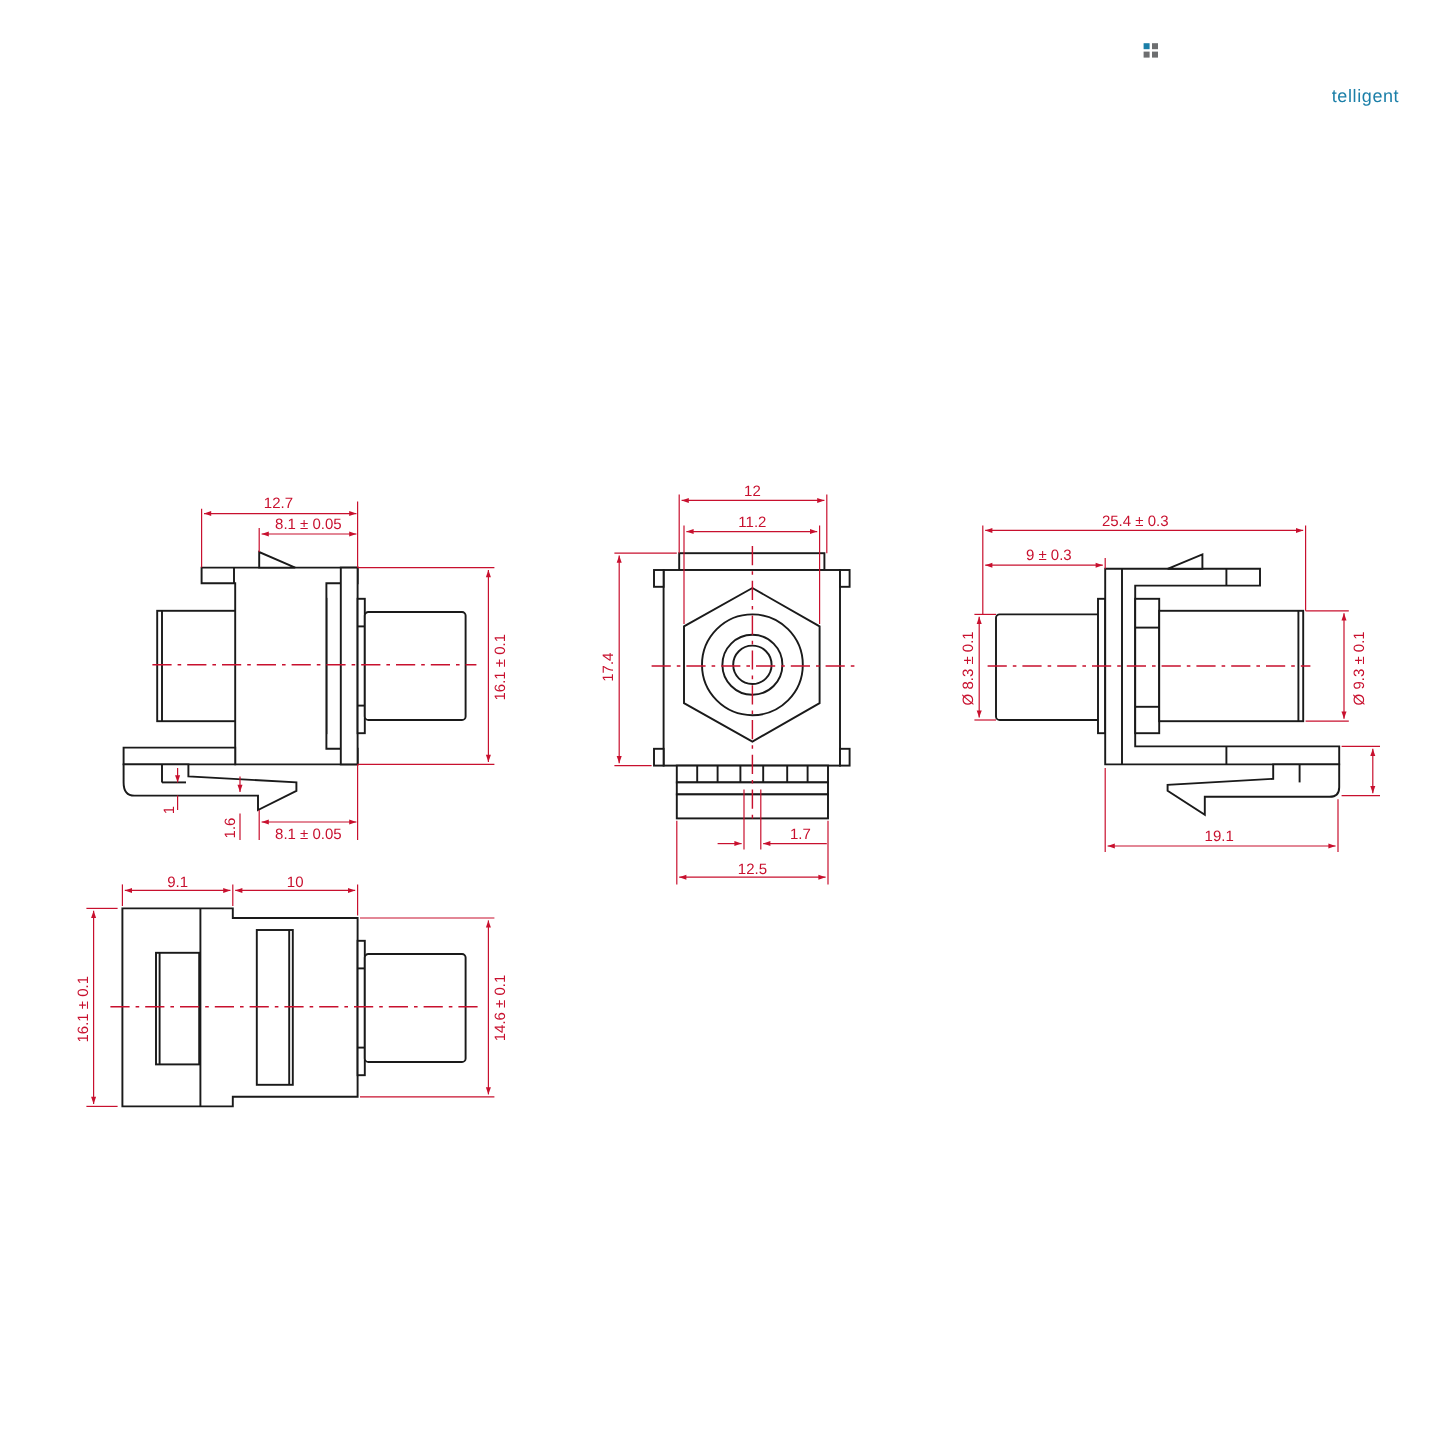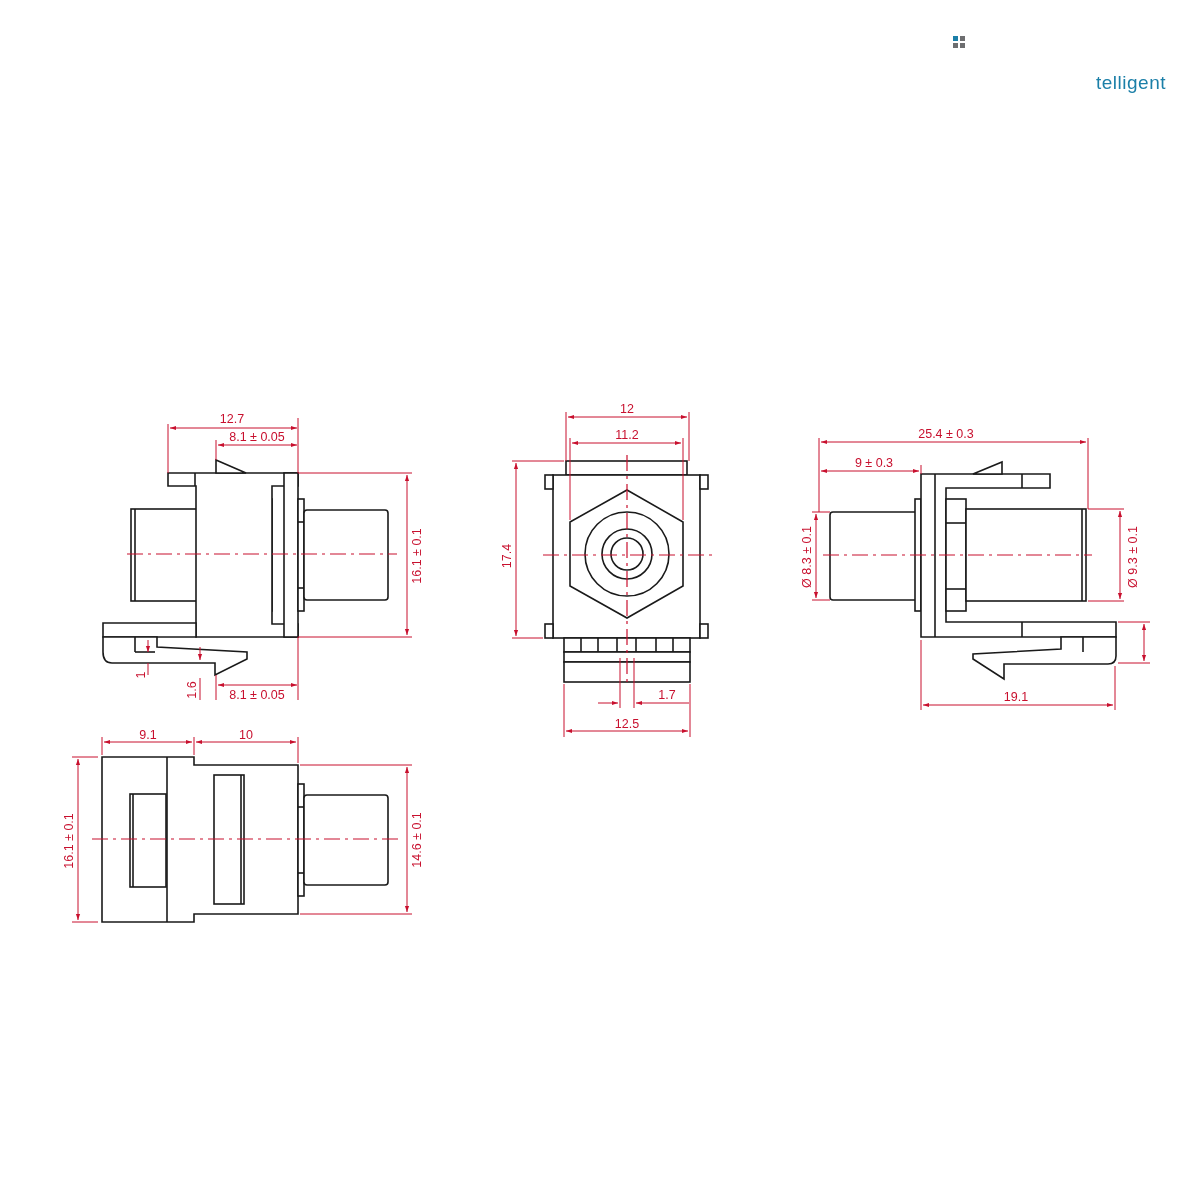--- a/index.html
+++ b/index.html
@@ -1,21 +1,21 @@
 <!DOCTYPE html>
 <html><head>
 <meta charset="utf-8">
 <style>
   html,body{margin:0;padding:0;background:#fff;}
   body{width:1200px;height:1200px;position:relative;overflow:hidden;font-family:"Liberation Sans",sans-serif;}
   #logo{position:absolute;left:950px;top:26px;width:220px;height:70px;}
   #logo .sq{position:absolute;width:5px;height:5px;}
   #logo .brand{position:absolute;left:22px;top:2px;font-size:46px;line-height:50px;color:#6d6e70;letter-spacing:-0.5px;}
   #logo .brand .hl{color:#1b7fa8;}
-  #logo .sub{position:absolute;right:4px;top:46px;font-size:19px;color:#1b7fa8;letter-spacing:0.5px;}
+  #logo .sub{position:absolute;right:4px;top:46px;font-size:15px;color:#1b7fa8;letter-spacing:0.5px;}
   svg#drawing{position:absolute;left:0;top:0;}
   .obj{fill:#fff;stroke:#1a1a1a;stroke-width:1.6;}
   .objl{fill:none;stroke:#1a1a1a;stroke-width:1.6;}
   .dim{stroke:#c8102e;stroke-width:1;fill:none;}
   .ctr{stroke:#c8102e;stroke-width:1.2;fill:none;stroke-dasharray:16,5,3,5;}
   .arr{fill:#c8102e;stroke:none;}
   .lbl{fill:#c8102e;font-family:"Liberation Sans",sans-serif;font-size:12.5px;}
 </style>
 </head>
 <body>

